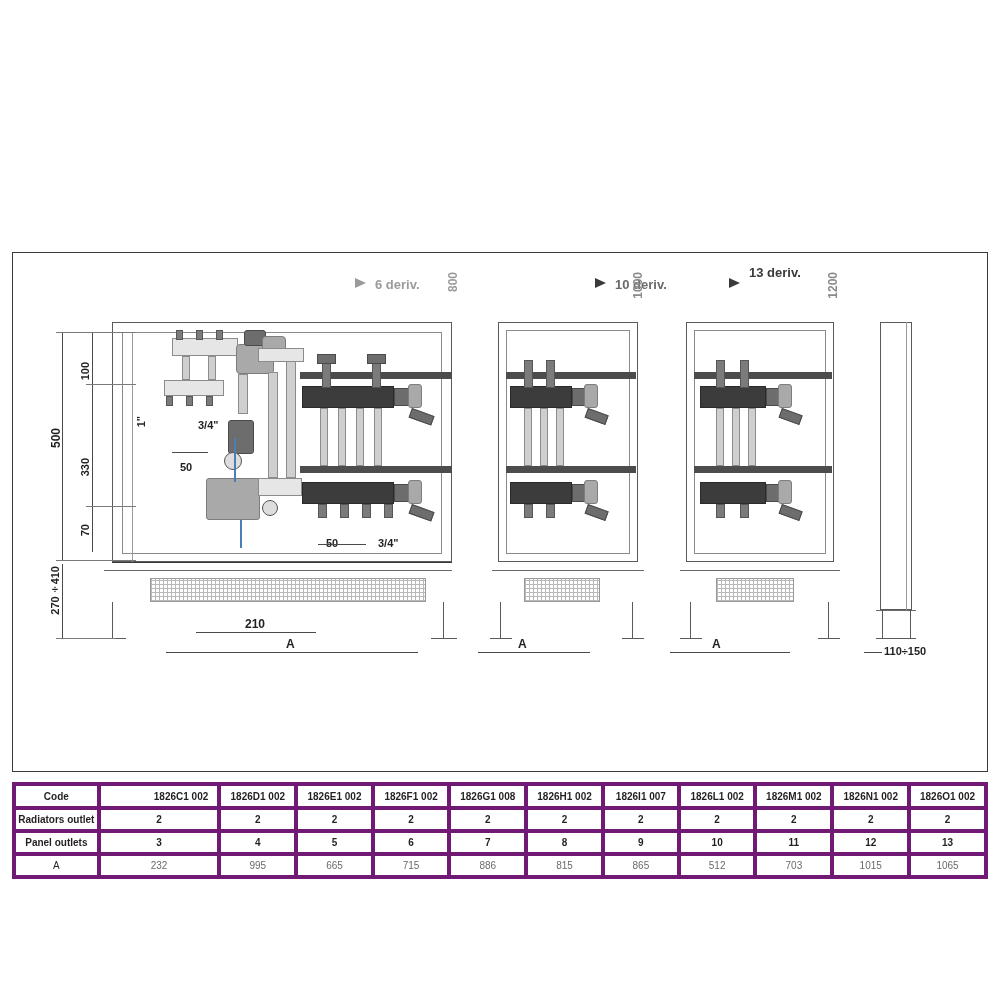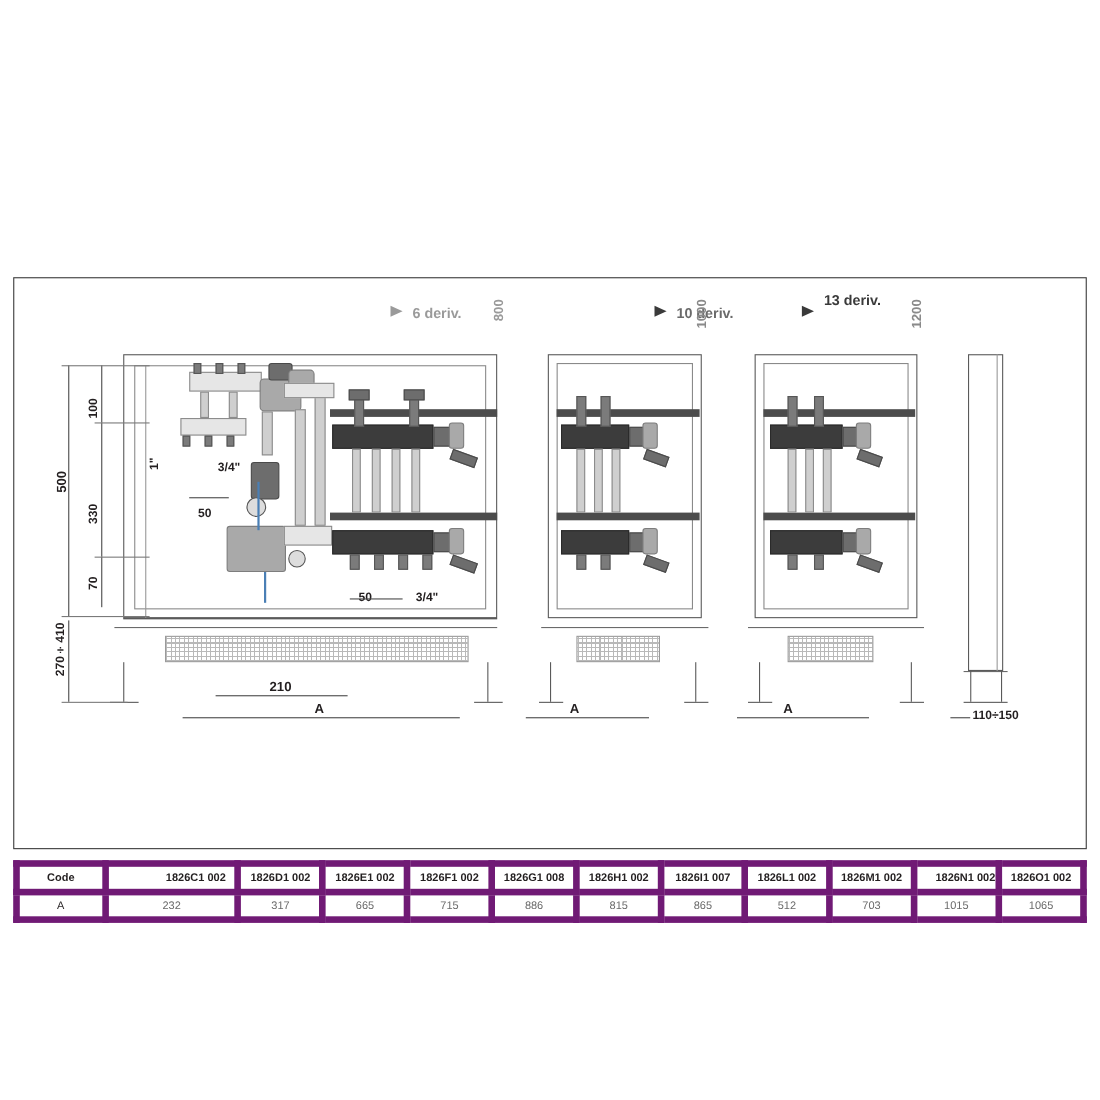--- a/index.html
+++ b/index.html
@@ -42,21 +42,21 @@
   .pipeD{position:absolute;background:#7b7b7b;border:1px solid #565656;box-sizing:border-box;}
   .circ{position:absolute;border-radius:50%;border:1px solid #555;box-sizing:border-box;background:#ddd;}
   .blue{position:absolute;background:#4a7fb5;}
 
   
   .arrow{position:absolute;width:0;height:0;border-top:5px solid transparent;border-bottom:5px solid transparent;border-left:11px solid #9a9a9a;}
   .arrowdk{border-left-color:#3a3a3a;}
 
   
   table{position:absolute;left:12px;top:782px;border-collapse:collapse;font-size:10px;}
-  td,th{border:6px solid #701a75;text-align:center;padding:2px 0;}
+  td,th{border:4px solid #701a75;text-align:center;padding:2px 0;}
   .rowhead{font-weight:bold;width:88px;}
   .codecell{font-weight:bold;font-size:10px;}
   .avals{color:#6a6a6a;}
   tr.r1 td{height:16px;font-weight:bold;}
   tr.r2 td,tr.r3 td{height:15px;font-weight:bold;}
   tr.r4 td{height:15px;font-weight:normal;}
 </style>
 </head>
 <body>
 
@@ -247,27 +247,55 @@
         <td class="rowhead">Code</td>
         <td class="codecell" style="width: 80.7273px; padding-left: 44px;">1826C1 002</td>
         <td class="codecell" style="width: 80.7273px;">1826D1 002</td>
         <td class="codecell" style="width: 80.7273px;">1826E1 002</td>
         <td class="codecell" style="width: 80.7273px;">1826F1 002</td>
         <td class="codecell" style="width: 80.7273px;">1826G1 008</td>
         <td class="codecell" style="width: 80.7273px;">1826H1 002</td>
         <td class="codecell" style="width: 80.7273px;">1826I1 007</td>
         <td class="codecell" style="width: 80.7273px;">1826L1 002</td>
         <td class="codecell" style="width: 80.7273px;">1826M1 002</td>
-        <td class="codecell" style="width: 80.7273px; text-align: right;">1826N1 002</td>
+        <td class="codecell" style="width: 80.7273px;">1826N1 002</td>
         <td class="codecell" style="width: 80.7273px;">1826O1 002</td>
+      </tr>
+      <tr class="r2">
+        <td class="rowhead">Radiators outlet</td>
+        <td>2</td>
+        <td>2</td>
+        <td>2</td>
+        <td>2</td>
+        <td>2</td>
+        <td>2</td>
+        <td>2</td>
+        <td>2</td>
+        <td>2</td>
+        <td>2</td>
+        <td>2</td>
+      </tr>
+      <tr class="r3">
+        <td class="rowhead">Panel outlets</td>
+        <td>3</td>
+        <td>4</td>
+        <td>5</td>
+        <td>6</td>
+        <td>7</td>
+        <td>8</td>
+        <td>9</td>
+        <td>10</td>
+        <td>11</td>
+        <td>12</td>
+        <td>13</td>
       </tr>
       <tr class="r4">
         <td class="rowhead">A</td>
         <td class="avals">232</td>
-        <td class="avals">317</td>
+        <td class="avals">995</td>
         <td class="avals">665</td>
         <td class="avals">715</td>
         <td class="avals">886</td>
         <td class="avals">815</td>
         <td class="avals">865</td>
         <td class="avals">512</td>
         <td class="avals">703</td>
         <td class="avals">1015</td>
         <td class="avals">1065</td>
       </tr>

